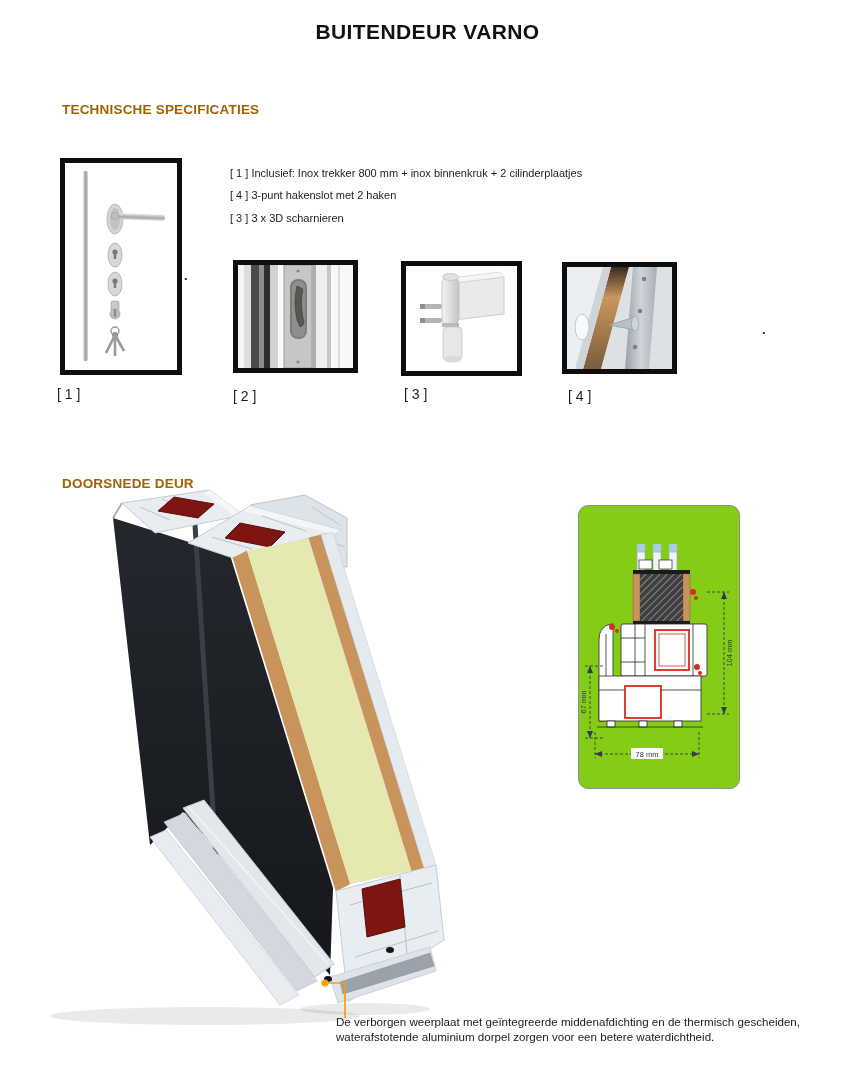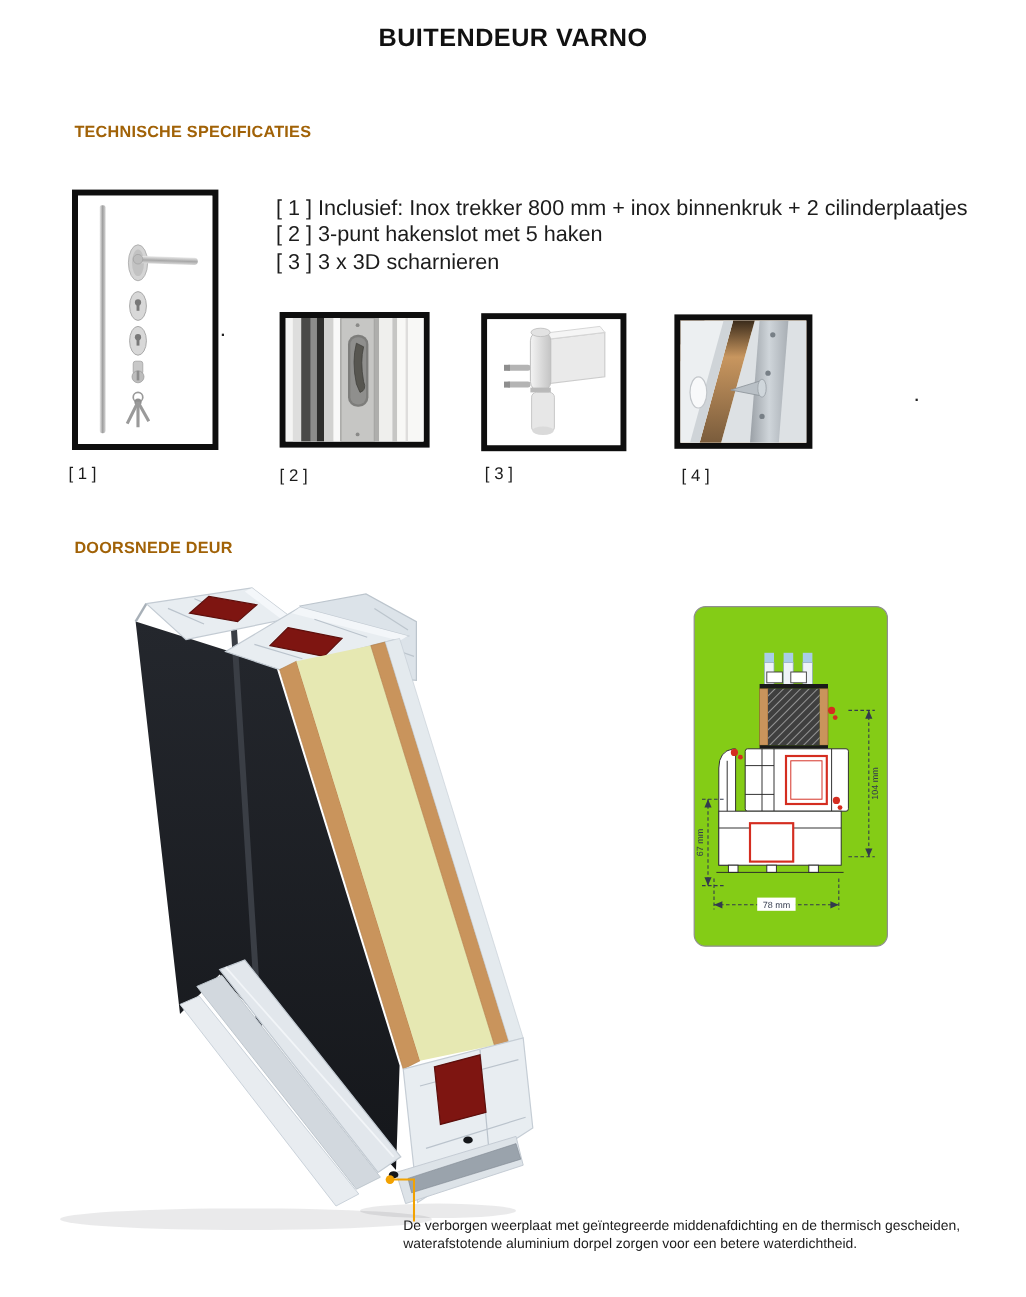--- a/index.html
+++ b/index.html
@@ -2,21 +2,21 @@
 <html><head>
 <meta charset="utf-8">
 <style>
   html,body{margin:0;padding:0;background:#ffffff;}
   #page{position:relative;width:849px;height:1081px;background:#ffffff;overflow:hidden;
         font-family:"Liberation Sans",sans-serif;color:#1a1a1a;}
   .abs{position:absolute;}
   .page-title{left:0;top:20px;width:855px;text-align:center;font-size:21px;font-weight:bold;
               letter-spacing:.4px;color:#111;}
   .section-heading{font-size:13.5px;font-weight:bold;color:#a16207;letter-spacing:.2px;}
-  .spec-list{left:230px;top:162px;width:590px;font-size:18px;line-height:22.4px;color:#1c1c1c;}
+  .spec-list{left:230px;top:162px;width:590px;font-size:11px;line-height:22.4px;color:#1c1c1c;}
   .fig-frame{border:5px solid #0e0e0e;background:#ffffff;}
   .fig-frame svg{display:block;}
   .fig-label{font-size:14px;color:#1c1c1c;}
   .stray-dot{font-size:13px;font-weight:bold;color:#222;}
   #diagram-box{left:578px;top:505px;width:162px;height:284px;border:1.5px solid #8f8f8f;
                border-radius:10px;background:#84cc16;box-sizing:border-box;}
   .caption{left:336px;top:1014px;width:516px;font-size:11.6px;line-height:15px;color:#1b1b1b;}
 </style>
 </head>
 <body>
@@ -72,21 +72,21 @@
         <line x1="50" y1="172" x2="59" y2="188" stroke-width="2.6"></line>
       </g>
     </svg>
   </div>
 
   <div class="abs stray-dot" style="left:184px;top:268px;">.</div>
   <div class="abs stray-dot" style="left:762px;top:322px;">.</div>
 
   <div class="abs spec-list">
     <div>[ 1 ] Inclusief: Inox trekker 800 mm + inox binnenkruk + 2 cilinderplaatjes</div>
-    <div>[ 2 ] 3-punt hakenslot met 5 haken</div>
+    <div>[ 4 ] 3-punt hakenslot met 2 haken</div>
     <div>[ 3 ] 3 x 3D scharnieren</div>
   </div>
 
   <div class="abs fig-frame" style="left:233px;top:260px;width:115px;height:103px;">
     <svg width="115" height="103" viewBox="0 0 115 103">
       <rect width="115" height="103" fill="#f5f5f4"></rect>
       <rect x="6" y="0" width="7" height="103" fill="#dededd"></rect>
       <rect x="13" y="0" width="8" height="103" fill="#4a4a48"></rect>
       <rect x="21" y="0" width="5" height="103" fill="#8d8d8b"></rect>
       <rect x="26" y="0" width="6" height="103" fill="#2e2e2c"></rect>
@@ -164,21 +164,21 @@
         <ellipse cx="68" cy="56.5" rx="3.5" ry="7.5" fill="#cfd6db" stroke="#9aa1a7" stroke-width="0.7"></ellipse>
       </g>
     </svg>
   </div>
 
   <div class="abs fig-label" style="left:57px;top:386px;">[ 1 ]</div>
   <div class="abs fig-label" style="left:233px;top:388px;">[ 2 ]</div>
   <div class="abs fig-label" style="left:404px;top:386px;">[ 3 ]</div>
   <div class="abs fig-label" style="left:568px;top:388px;">[ 4 ]</div>
 
-  <div class="abs section-heading" style="left:62px;top:449px;">DOORSNEDE DEUR</div>
+  <div class="abs section-heading" style="left:62px;top:476px;">DOORSNEDE DEUR</div>
 
   <svg class="abs" style="left:100px;top:485px;overflow:visible;" width="375" height="545" viewBox="0 0 375 545">
     <defs>
       <linearGradient id="darkGrad" x1="0" y1="0" x2="0" y2="1">
         <stop offset="0" stop-color="#24272d"></stop>
           <stop offset="1" stop-color="#15171b"></stop>
       </linearGradient>
     </defs>
 
     <ellipse cx="105" cy="531" rx="155" ry="9" fill="#30343a" opacity="0.10"></ellipse>

